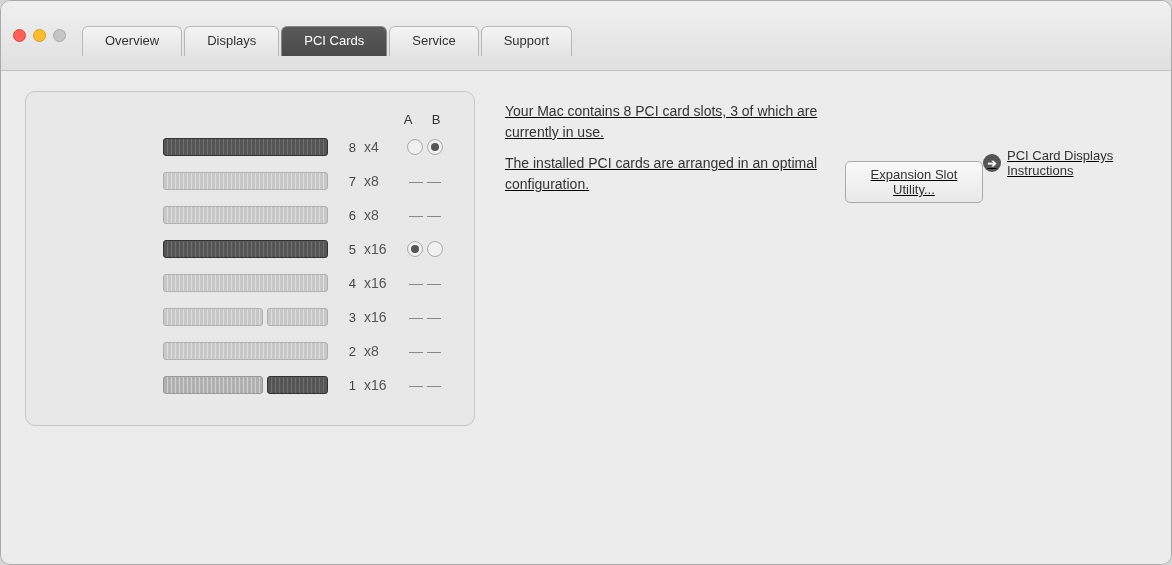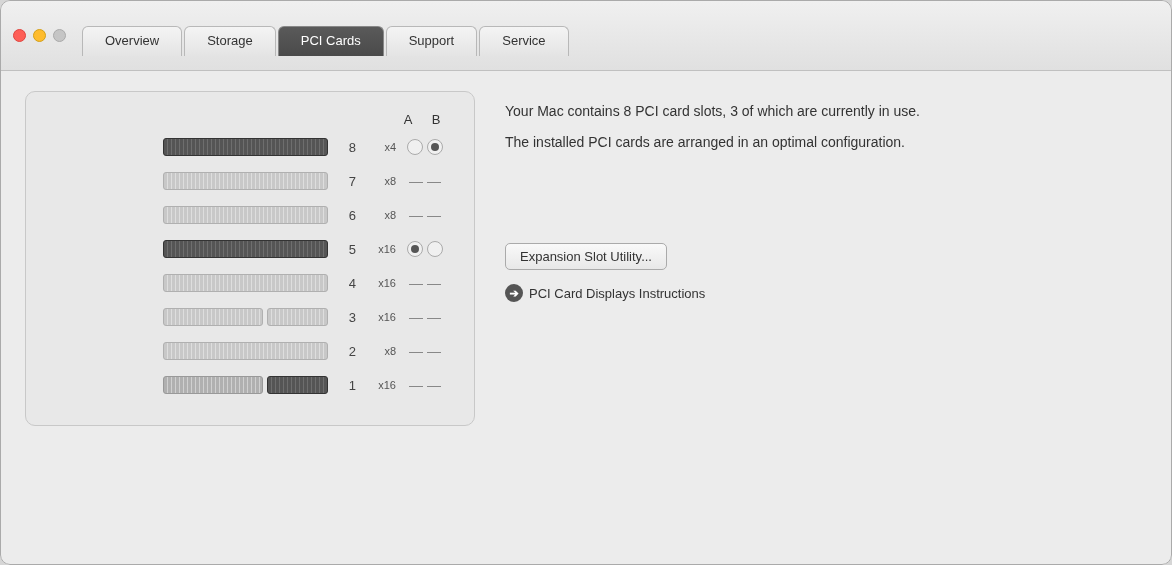--- a/index.html
+++ b/index.html
@@ -184,22 +184,22 @@
     .slot-num {
       width: 20px;
       text-align: right;
       font-size: 13px;
       color: #444;
       margin: 0 8px;
     }
 
     .slot-speed {
       width: 32px;
-      text-align: right;
-      font-size: 11px;
+      text-align: left;
+      font-size: 14px;
       color: #555;
     }
 
     .slot-indicators {
       display: flex;
       gap: 4px;
       width: 58px;
       justify-content: center;
       align-items: center;
     }
@@ -232,22 +232,23 @@
       font-size: 14px;
       color: #888;
       width: 14px;
       text-align: center;
     }
 
     
     .info-panel {
       flex: 1;
       display: flex;
-      flex-direction: column;
+      flex-direction: row;
       padding-top: 10px;
+      text-decoration: underline;
     }
 
     .info-text {
       font-size: 14px;
       color: #333;
       line-height: 1.5;
       margin-bottom: 20px;
     }
 
     .info-text p {
@@ -297,24 +298,24 @@
 <div class="window">
 
   <div class="titlebar">
     <div class="traffic-lights">
       <div class="traffic-light close"></div>
       <div class="traffic-light minimize"></div>
       <div class="traffic-light grey"></div>
     </div>
     <div class="tabs">
       <div class="tab">Overview</div>
-      <div class="tab">Storage</div>
+      <div class="tab">Displays</div>
       <div class="tab active">PCI Cards</div>
+      <div class="tab">Service</div>
       <div class="tab">Support</div>
-      <div class="tab">Service</div>
     </div>
   </div>
 
   <div class="content">
 
     <div class="pci-panel">
 
       <div class="slot-header">
         <span>A</span>
         <span>B</span>

